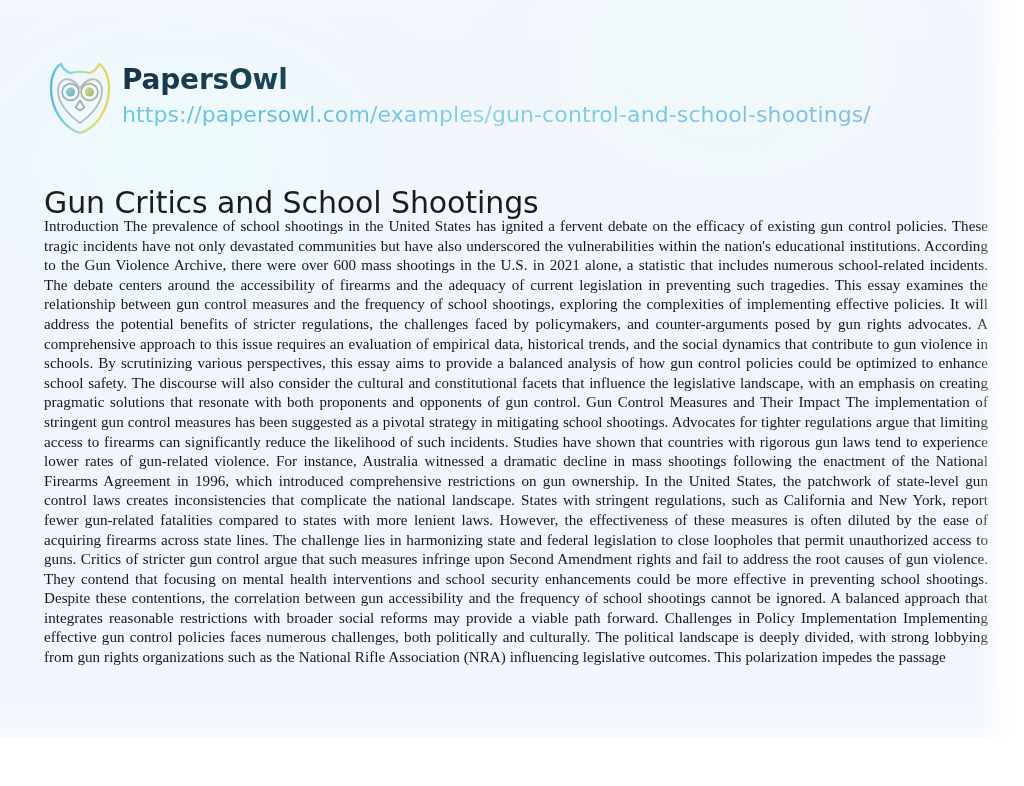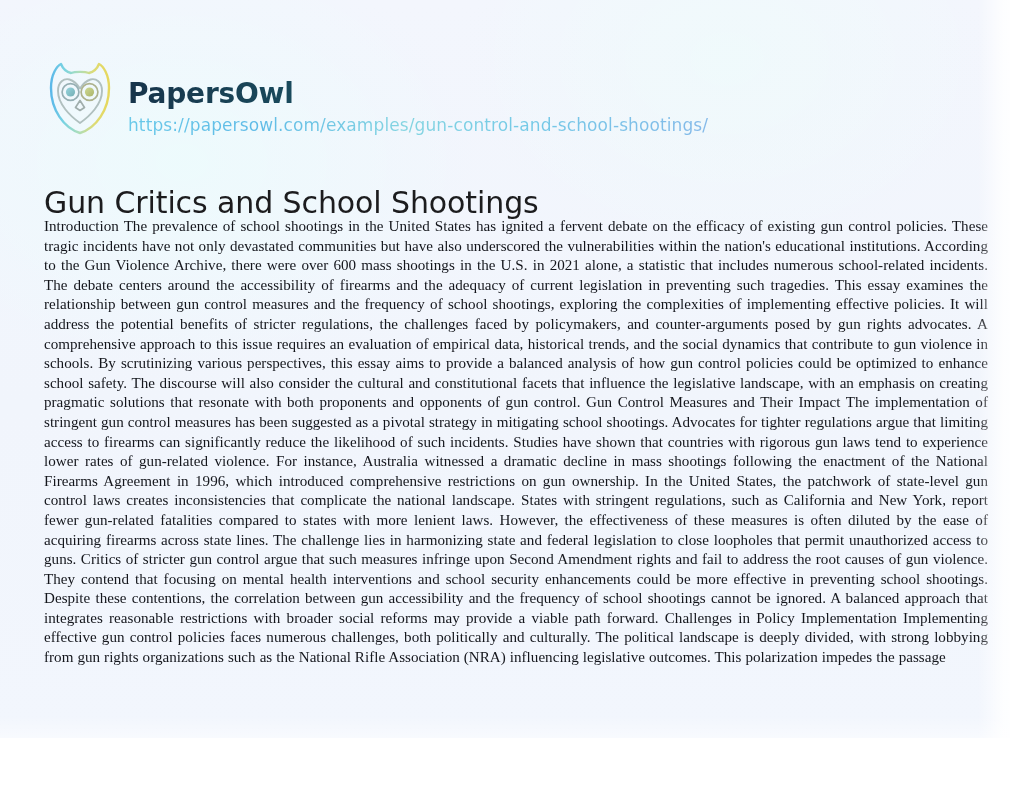--- a/index.html
+++ b/index.html
@@ -55,22 +55,22 @@
     background: linear-gradient(180deg, rgba(255,255,255,0) 0%, rgba(255,255,255,0.9) 60%, #ffffff 100%);
     pointer-events: none;
   }
 
   
   #brand-header {
     position: absolute;
     left: 44px;
     top: 54px;
     display: flex;
-    align-items: flex-end;
-    gap: 12px;
+    align-items: center;
+    gap: 6px;
   }
 
   #owl-logo {
     width: 72px;
     height: 78px;
     flex: 0 0 auto;
     margin-top: 4px;
     opacity: 0.92;
   }
 
@@ -90,21 +90,21 @@
     background: linear-gradient(96deg, #17344a 0%, #1b5767 45%, #14615e 78%, #1d4a5c 100%);
     -webkit-background-clip: text;
     background-clip: text;
     color: transparent;
     white-space: nowrap;
   }
 
   #brand-url {
     margin-top: 5px;
     font-family: "DejaVu Sans", sans-serif;
-    font-size: 17px;
+    font-size: 22px;
     font-weight: 400;
     letter-spacing: 0.1px;
     line-height: 1.25;
     background: linear-gradient(95deg, #63c7e8 0%, #58b8e6 22%, #7fd3e0 48%, #6ec7e6 70%, #7fb6e8 100%);
     -webkit-background-clip: text;
     background-clip: text;
     color: transparent;
     white-space: nowrap;
     text-decoration: none;
     opacity: 0.95;

